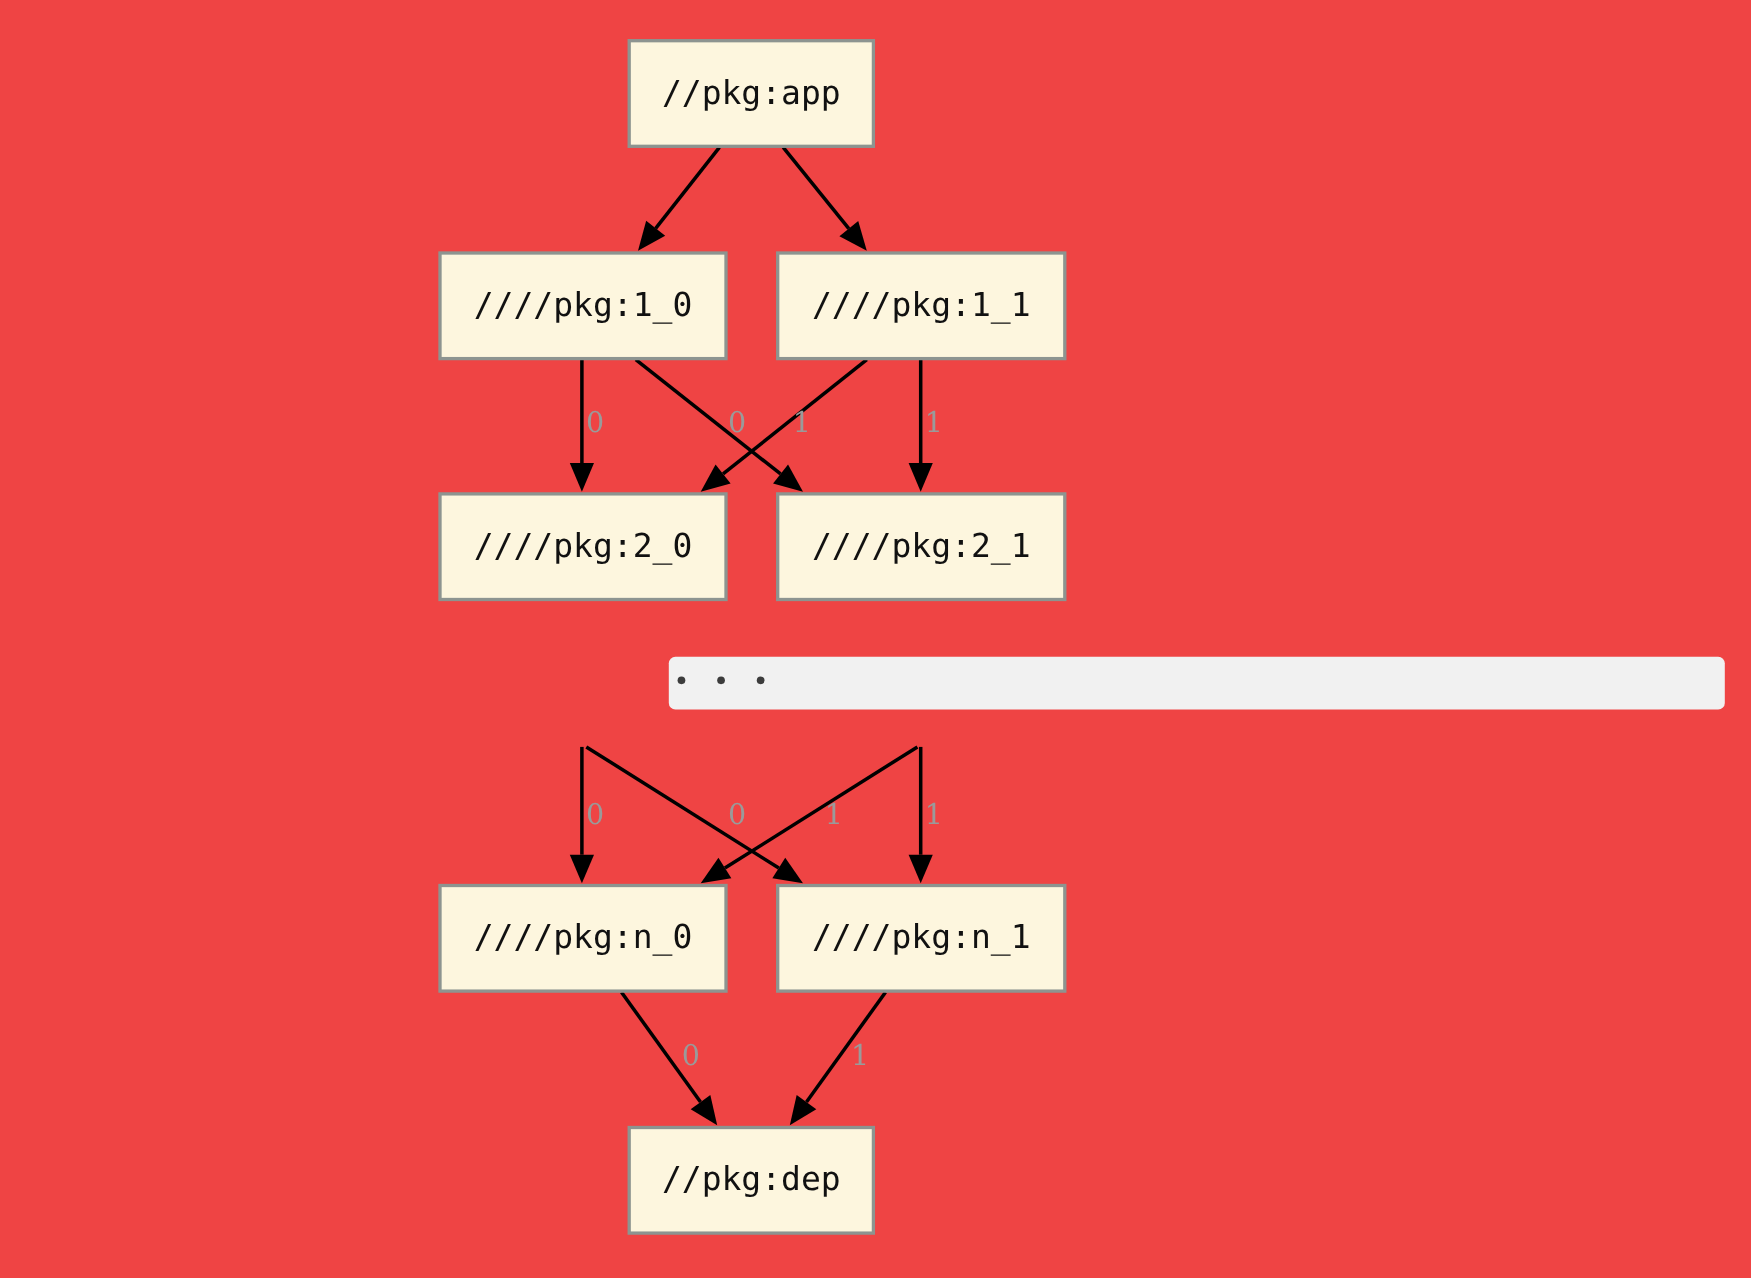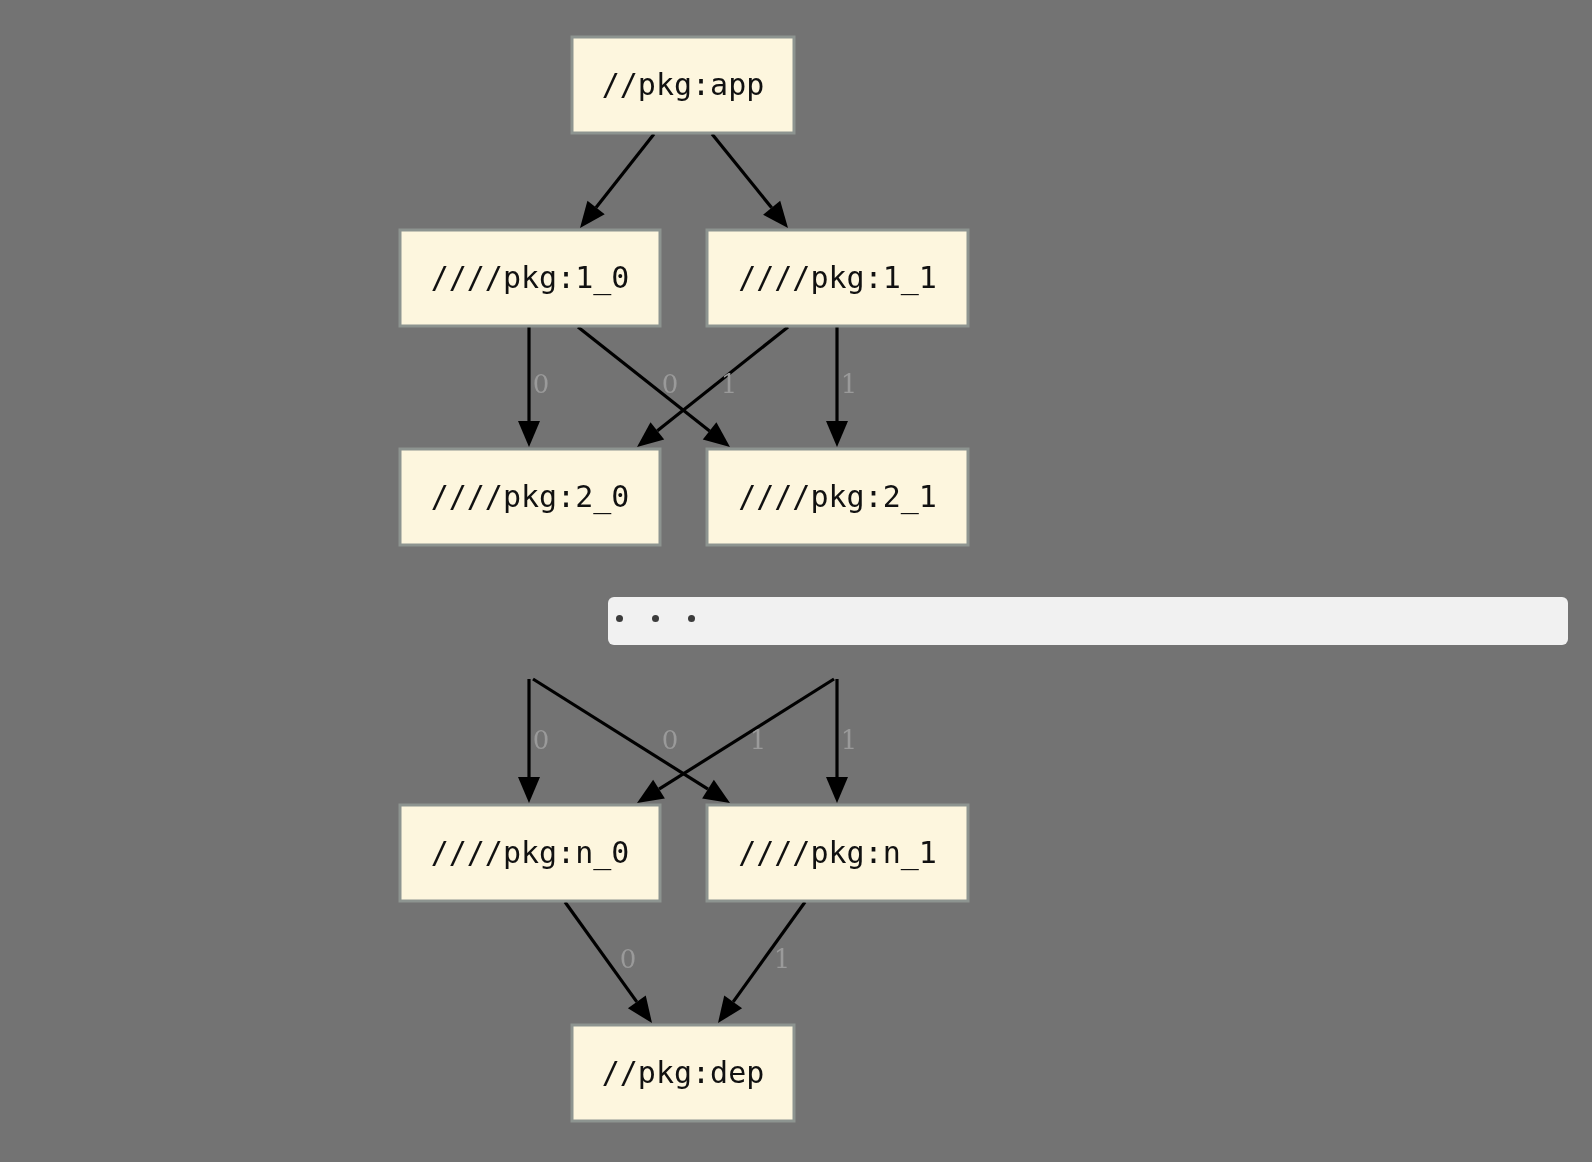--- a/index.html
+++ b/index.html
@@ -7,21 +7,21 @@
     padding: 0;
     background: #ffffff;
   }
   body {
     font-family: "DejaVu Sans Mono", monospace;
   }
   #canvas {
     position: relative;
     width: 1592px;
     height: 1162px;
-    background: #737373;
+    background: #ef4444;
     overflow: hidden;
   }
   svg#graph {
     position: absolute;
     left: 0;
     top: 0;
     width: 1592px;
     height: 1162px;
   }
   .node-rect {

